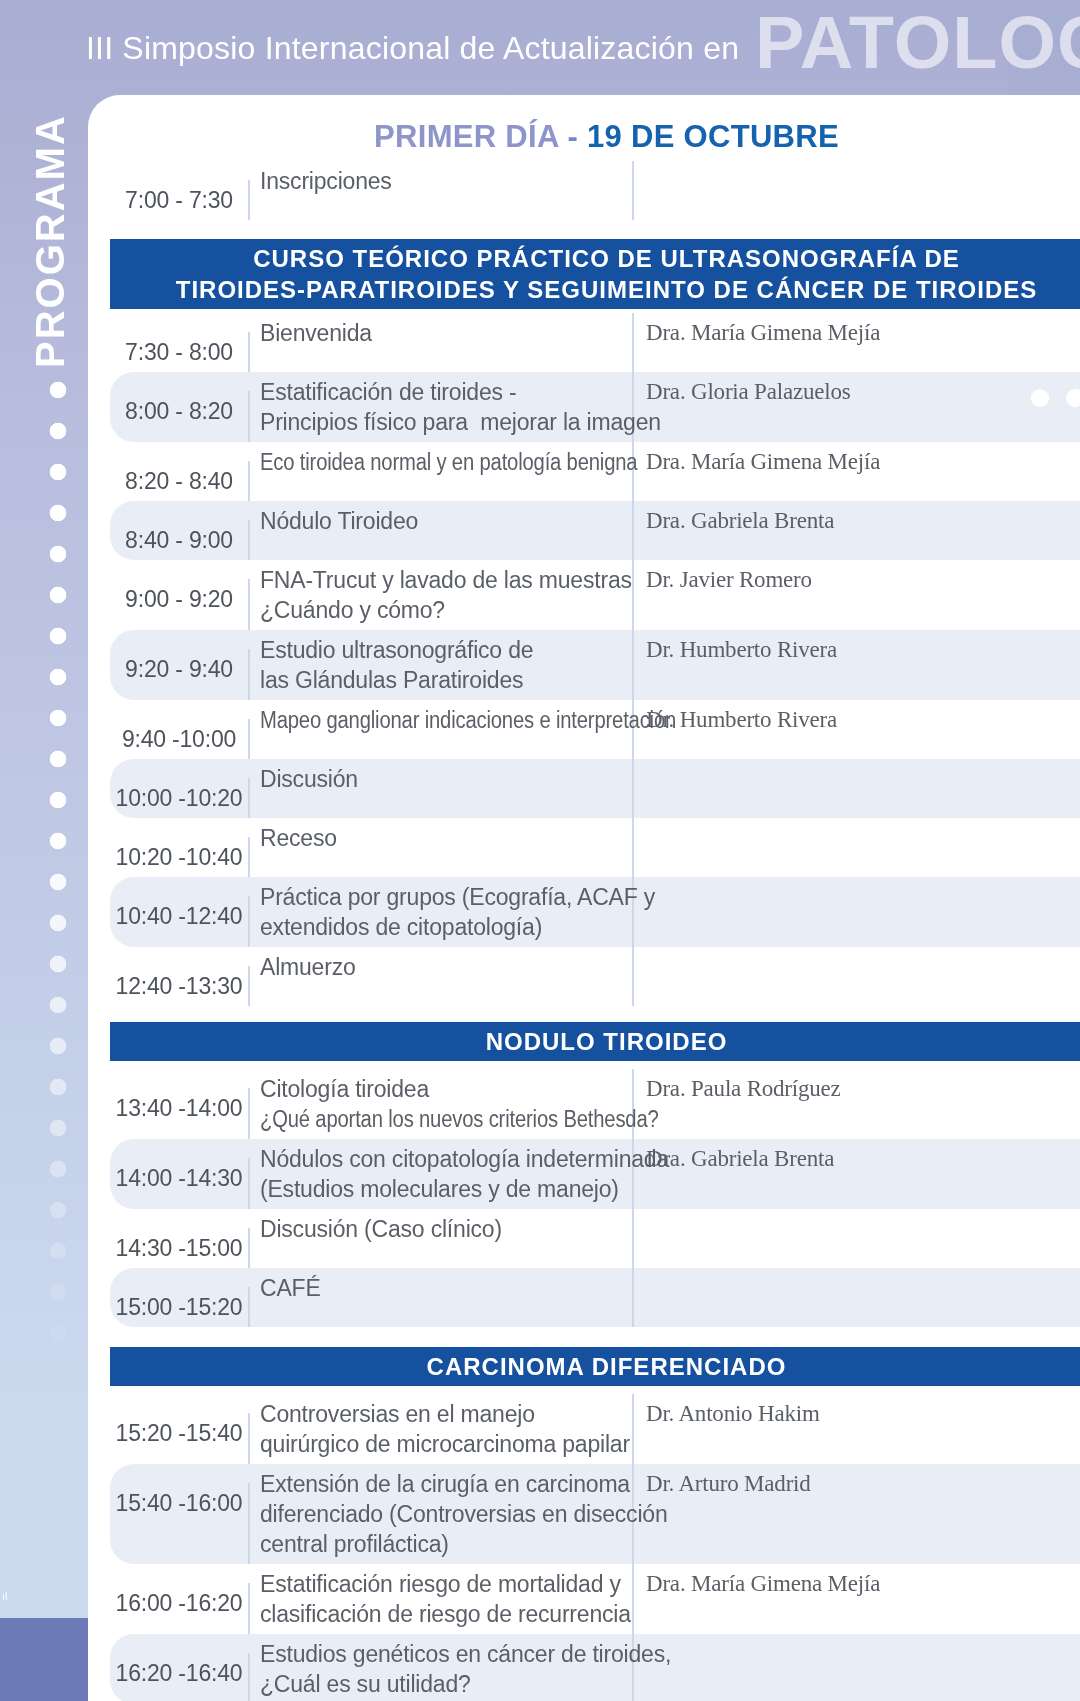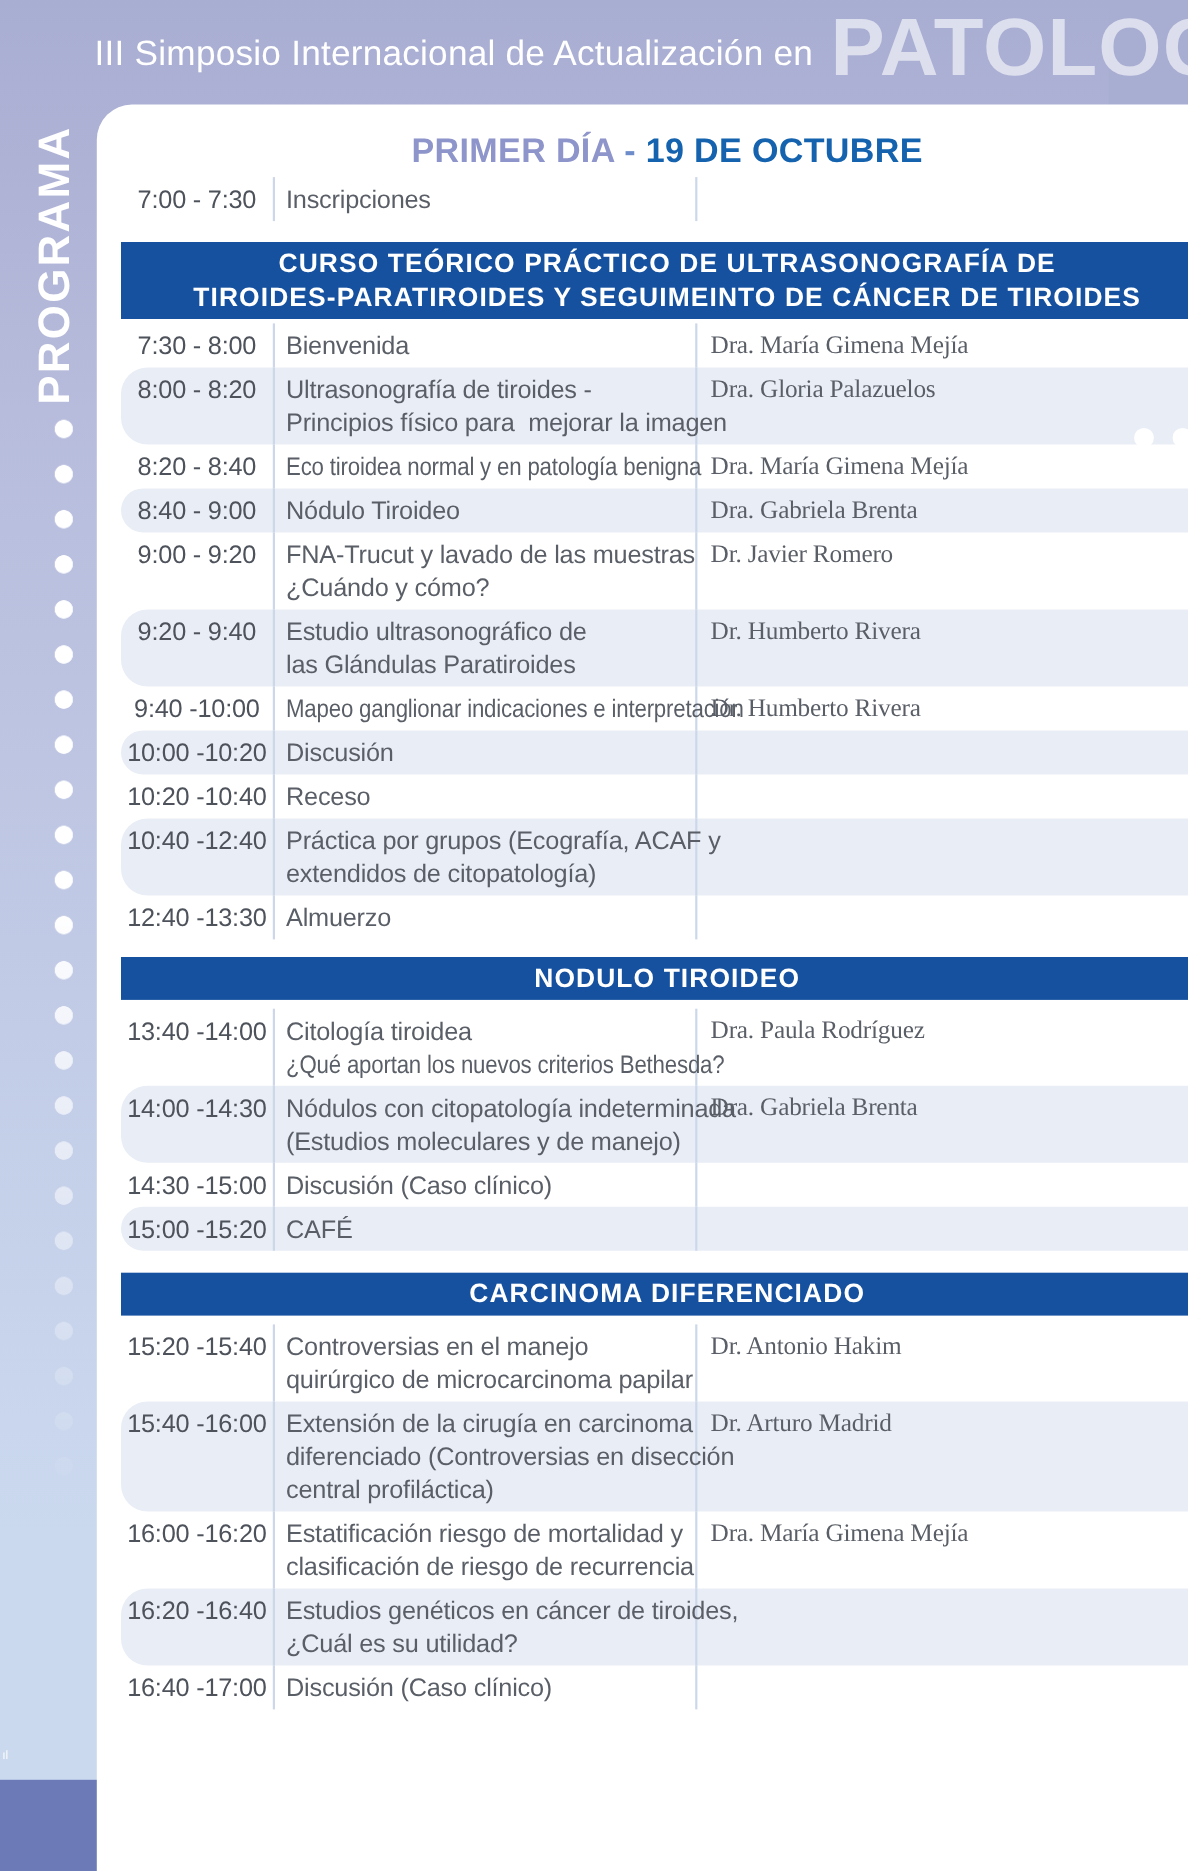--- a/index.html
+++ b/index.html
@@ -39,21 +39,21 @@
 
   .day-title{text-align:center;margin:10px 0 6px;font-size:31px;font-weight:bold;letter-spacing:.3px;}
   .dt1{color:var(--day_primary);}
   .dtd{color:var(--day_dash);}
   .dt2{color:var(--day_secondary);}
 
   .row{display:grid;grid-template-columns:140px 384px 1fr;font-size:23px;line-height:30px;
     letter-spacing:-.2px;color:var(--body_text);}
   .row.shaded{background:var(--row_shade);border-radius:24px;}
   .cell-time{border-right:2px solid var(--row_divider);text-align:center;padding:5px 4px;
-    color:var(--time_text);white-space:pre;}
+    color:var(--time_text);white-space:pre;margin-top:19px;}
   .cell-topic{border-right:2px solid var(--row_divider);padding:5px 6px 5px 10px;}
   .cell-speaker{padding:5px 0 5px 12px;font-family:Liberation Serif, serif;}
   .tline{white-space:pre;}
   .tight{display:inline-block;transform:scaleX(.88);transform-origin:0 50%;white-space:pre;}
 
   .banner{background:var(--banner_bg);color:var(--banner_text);text-align:center;
     font-weight:bold;font-size:24px;line-height:31px;letter-spacing:1px;
     padding:4px 2px;margin-bottom:4px;white-space:pre-line;overflow:hidden;}
   .section.s0 .banner{margin-top:19px;}
   .section.s1 .banner{margin-top:16px;margin-bottom:8px;text-align:center;}
@@ -100,21 +100,21 @@
           <div class="row">
             <div class="cell-time">7:30 - 8:00</div>
             <div class="cell-topic">
               <div class="tline">Bienvenida</div>
             </div>
             <div class="cell-speaker">Dra. María Gimena Mejía</div>
           </div>
           <div class="row shaded">
             <div class="cell-time">8:00 - 8:20</div>
             <div class="cell-topic">
-              <div class="tline">Ultrasonografía de tiroides -</div>
+              <div class="tline">Estatificación de tiroides -</div>
               <div class="tline">Principios físico para  mejorar la imagen</div>
             </div>
             <div class="cell-speaker">Dra. Gloria Palazuelos</div>
           </div>
           <div class="row">
             <div class="cell-time">8:20 - 8:40</div>
             <div class="cell-topic"><div class="tline tight">Eco tiroidea normal y en patología benigna</div></div>
             <div class="cell-speaker">Dra. María Gimena Mejía</div>
           </div>
           <div class="row shaded">

